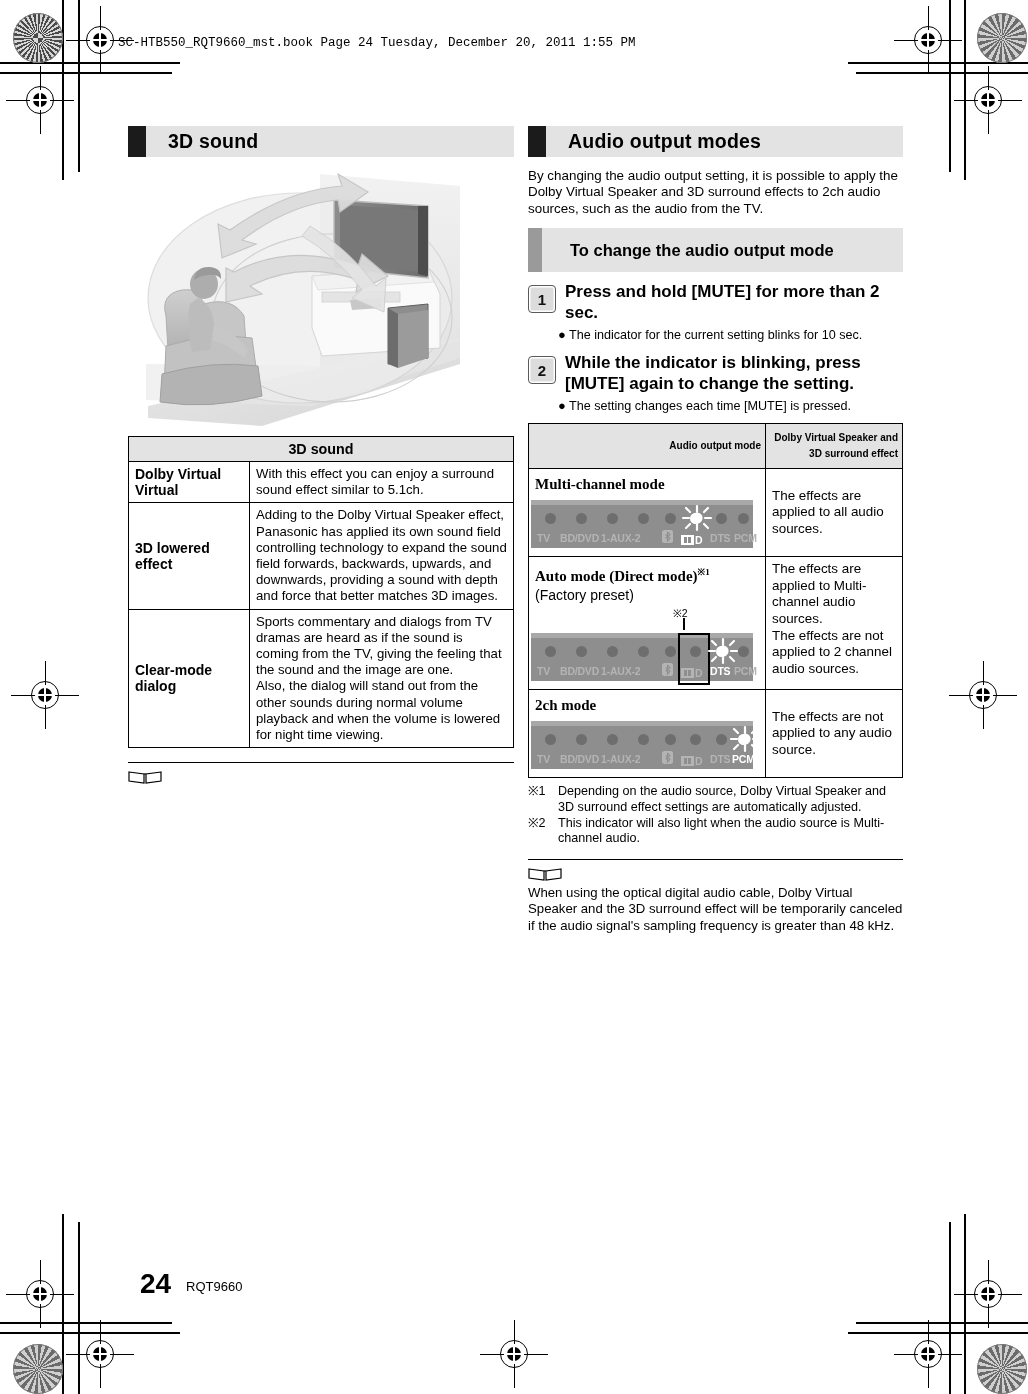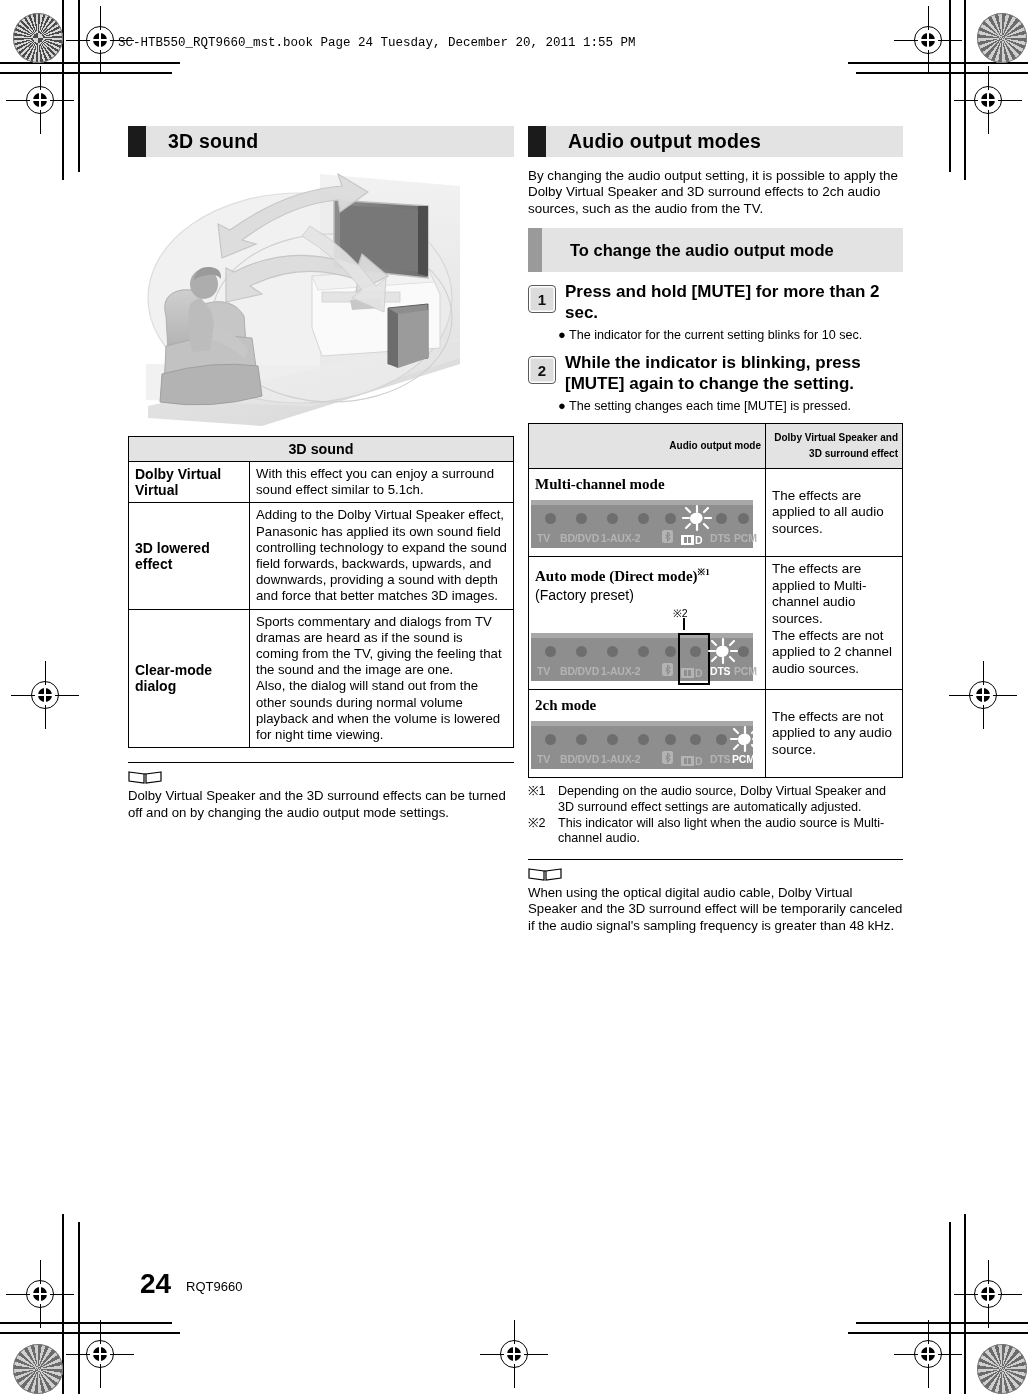--- a/index.html
+++ b/index.html
@@ -300,21 +300,20 @@
     </table>
 
   <div class="noterule"></div>
   <div class="bookicon">
     <svg width="34" height="14" viewBox="0 0 34 14">
       <path d="M1,2 L16,4 L16,13 L1,11 Z" fill="#fff" stroke="#000" stroke-width="1.2"></path>
       <path d="M33,2 L18,4 L18,13 L33,11 Z" fill="#fff" stroke="#000" stroke-width="1.2"></path>
       <path d="M16,4 L18,4" stroke="#000" stroke-width="1.2"></path>
     </svg>
   </div>
-  <div class="notetxt">Dolby Virtual Speaker and the 3D surround effects can be turned off and on by changing the audio output mode settings.</div>
 </div>
 
 <div class="col colR">
 
   <div class="secbar">
     <div class="tab"></div>
     <div class="tt">Audio output modes</div>
   </div>
 
   <p class="body">By changing the audio output setting, it is possible to apply the Dolby Virtual Speaker and 3D surround effects to 2ch audio sources, such as the audio from the TV.</p>

